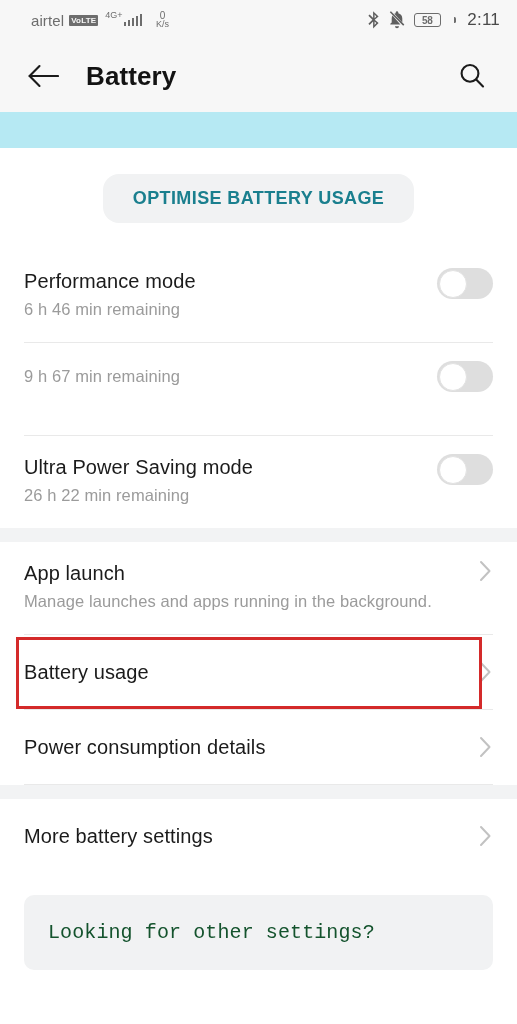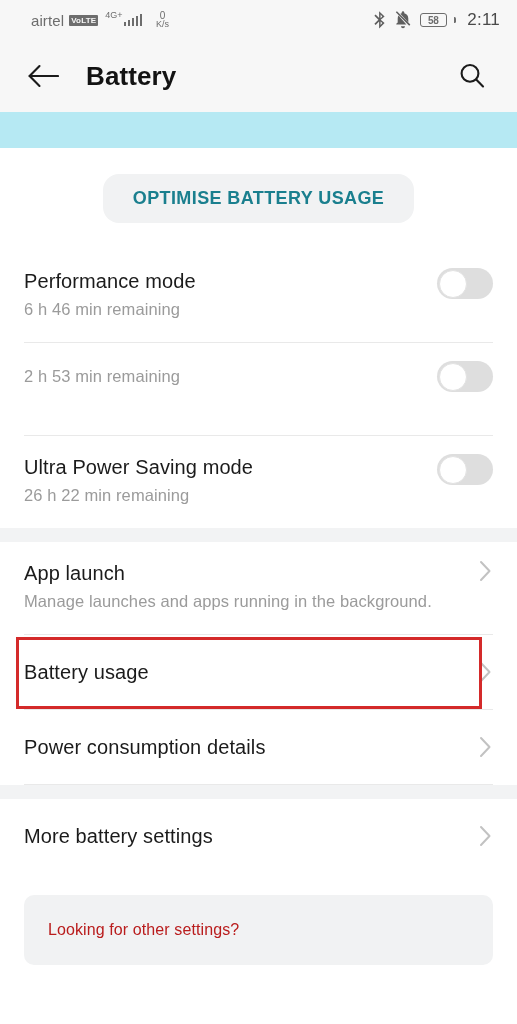--- a/index.html
+++ b/index.html
@@ -84,21 +84,21 @@
     line-height: 9px;
   }
   .speed .v { font-size: 10px; display: block; }
   .speed .u { font-size: 9px; display: block; }
 
   .ic { fill: #5f5f5f; display: block; }
 
   .batt {
     display: flex;
     align-items: center;
-    gap: 7px;
+    gap: 13px;
   }
   .batt-body {
     width: 27px;
     height: 14px;
     border: 1.6px solid #6d6d6d;
     border-radius: 3px;
     font-size: 10px;
     color: #6d6d6d;
     display: flex;
     align-items: center;
@@ -261,23 +261,24 @@
   .bottom-card-wrap {
     padding: 22px 24px 0 24px;
     background: #ffffff;
   }
   .bottom-card {
     background: #f1f2f3;
     border-radius: 10px;
     padding: 26px 24px 26px 24px;
   }
   .bottom-q {
-    font-size: 16px;
-    color: #b91c1c;
-    letter-spacing: .1px;
+    font-size: 20px;
+    color: #14532d;
+    letter-spacing: .1px;
+    font-family: Liberation Mono, monospace;
   }
 </style>
 </head>
 <body>
 
 <div id="screen">
 
   <div class="statusbar">
     <div class="sb-left">
       <span class="carrier">airtel</span>
@@ -348,21 +349,21 @@
         <div class="row-sub">6 h 46 min remaining</div>
       </div>
       <div class="toggle">
         <span class="knob"></span>
       </div>
     </div>
     <div class="divider"></div>
 
     <div class="row tall">
       <div class="row-texts">
-        <div class="row-sub">2 h 53 min remaining</div>
+        <div class="row-sub">9 h 67 min remaining</div>
       </div>
       <div class="toggle">
         <span class="knob"></span>
       </div>
     </div>
     <div class="divider"></div>
 
     <div class="row tall">
       <div class="row-texts">
         <div class="row-title">Ultra Power Saving mode</div>

